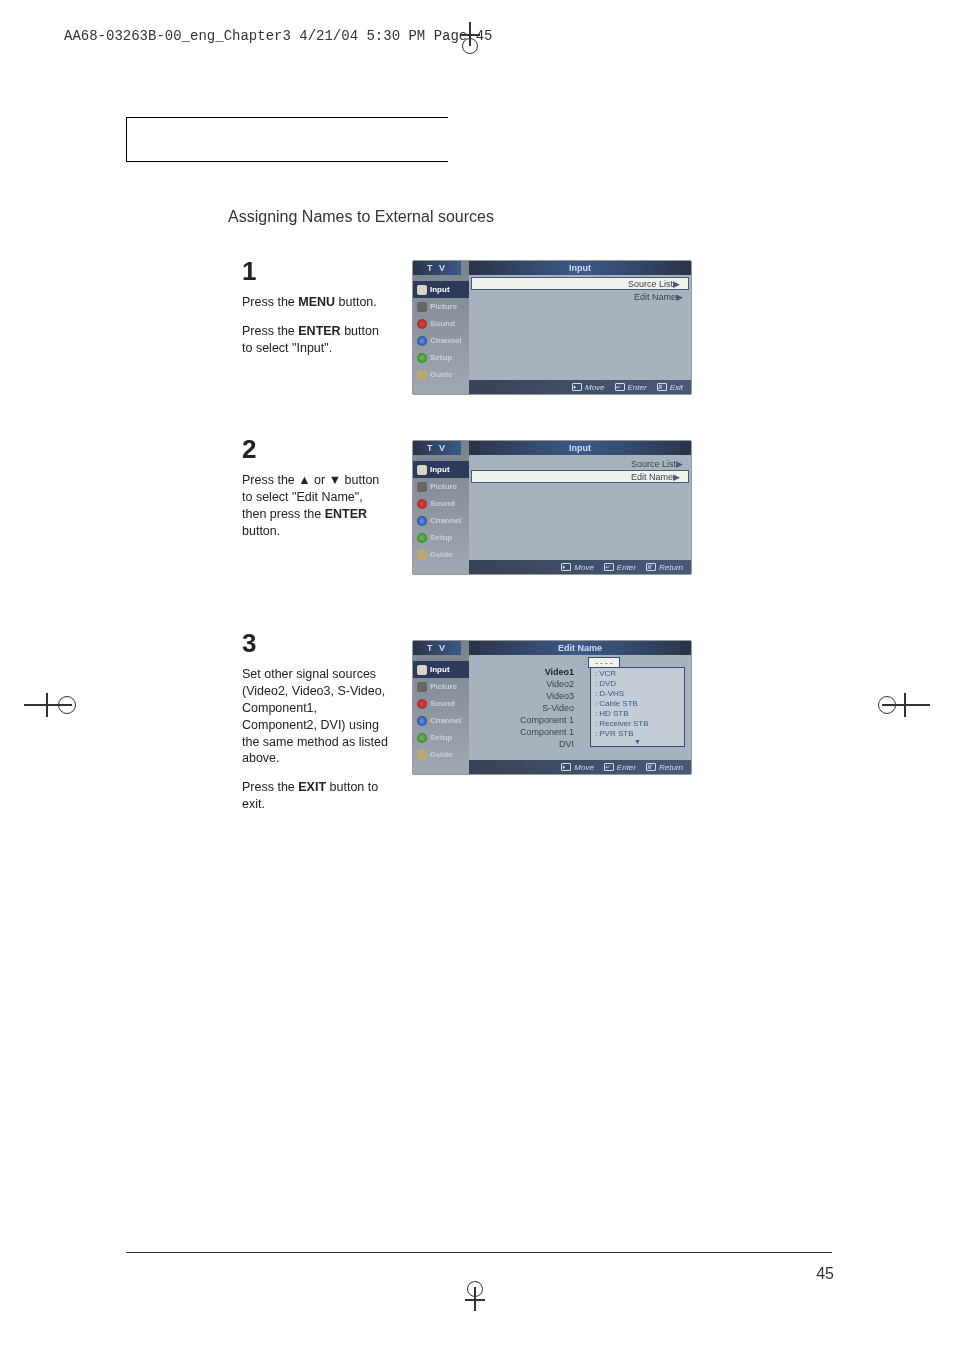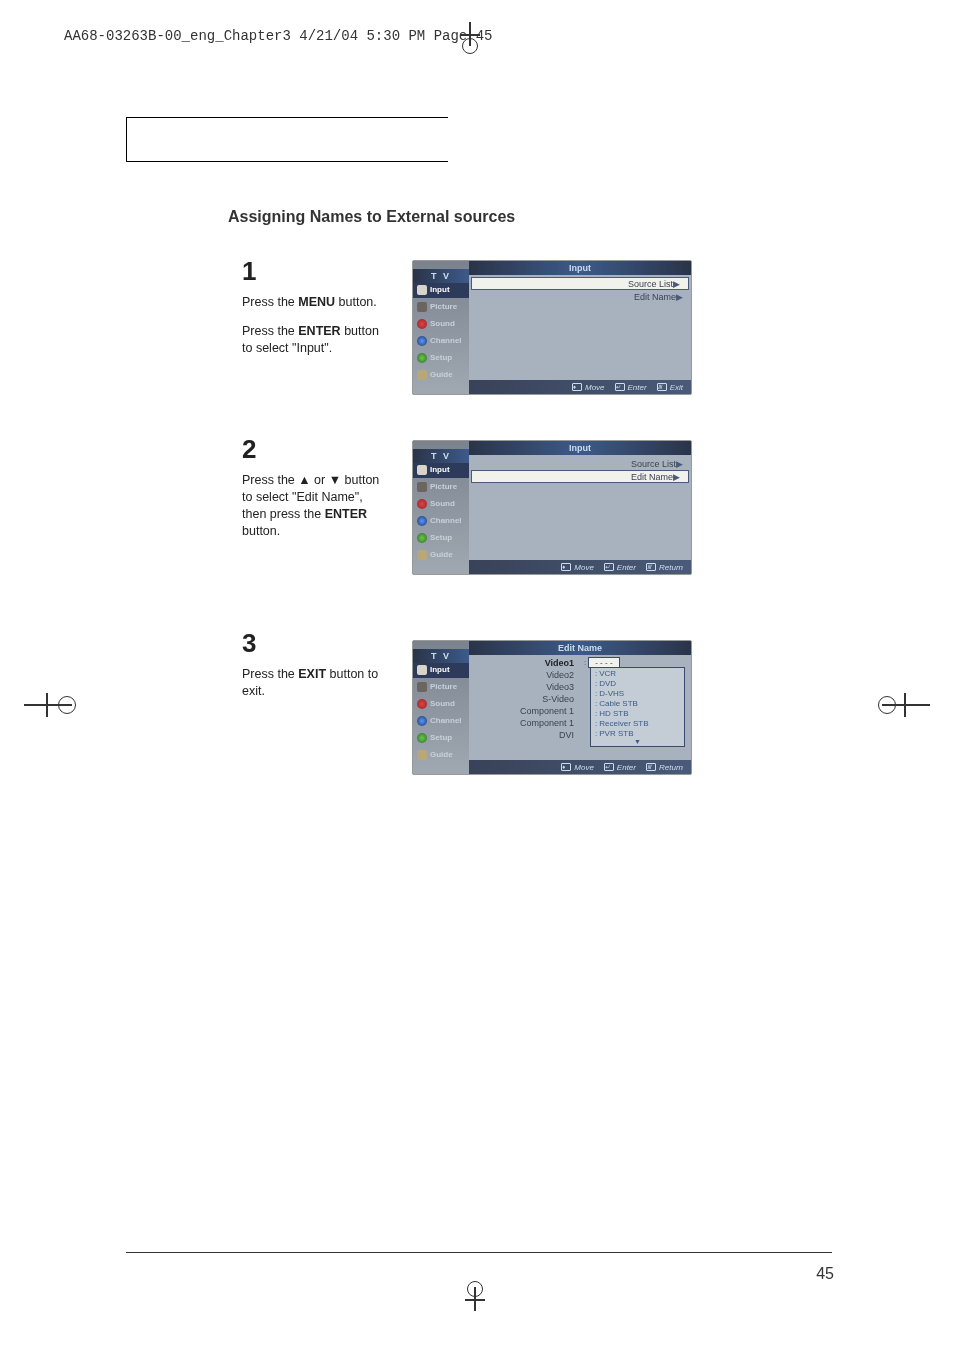--- a/index.html
+++ b/index.html
@@ -115,21 +115,21 @@
     height: 45px;
     border: 1.5px solid #000;
     border-right: none;
   }
 
   .section-title {
     position: absolute;
     top: 208px;
     left: 228px;
     font-size: 16px;
-    font-weight: bold;
+    font-weight: normal;
     color: #333;
   }
 
   .bottom-rule {
     position: absolute;
     bottom: 98px;
     left: 126px;
     width: 706px;
     height: 1px;
     background: #333;
@@ -220,22 +220,22 @@
     height: 14px;
     background: linear-gradient(90deg, #2a3448 0%, #3d5a8a 50%, #2a3448 100%);
     color: #cde;
     text-align: center;
     font-size: 9px;
     font-weight: bold;
     line-height: 14px;
   }
   .osd-tv-label {
     position: absolute;
-    left: 0; top: 8px;
-    width: 56px;
+    left: 0; top: 0;
+    width: 48px;
     text-align: center;
     color: #cde;
     font-size: 9px;
     font-weight: bold;
     line-height: 14px;
     background: linear-gradient(90deg, #2a3448, #3d5a8a);
     letter-spacing: 2px;
     z-index: 2;
   }
   .osd-main {
@@ -285,21 +285,21 @@
 
   
   .osd-main-cols {
     position: absolute;
     left: 56px; top: 14px; right: 0; bottom: 14px;
     background: #a8b2be;
     display: flex;
   }
   .col-left {
     width: 50%;
-    padding: 2px 0;
+    padding: 11px 0;
   }
   .col-left .osd-row { padding: 1px 6px; height: 12px; }
   .col-left .osd-row.bold { font-weight: bold; color: #222; }
   .col-right {
     width: 50%;
     padding: 2px 4px;
     position: relative;
   }
   .dash-val {
     display: inline-block;
@@ -373,20 +373,21 @@
 <div class="step-block step-2">
   <div class="step-num">2</div>
   <div class="step-text">
     <p><span>Press the ▲ or ▼ button to select "Edit Name", then press the </span><b>ENTER</b><span> button.</span></p>
   </div>
 </div>
 
 <div class="step-block step-3">
   <div class="step-num">3</div>
   <div class="step-text">
+    <p>Set other signal sources (Video2, Video3, S-Video, Component1, Component2, DVI) using the same method as listed above.</p>
     <p><span>Press the </span><b>EXIT</b><span> button to exit.</span></p>
   </div>
 </div>
 
 <div class="osd osd-1">
   <div class="osd-tv-label">T V</div>
   <div class="osd-sidebar">
     <div class="osd-sidebar-item active">
         <span class="sb-icon ic-input"></span>
         <span>Input</span>

